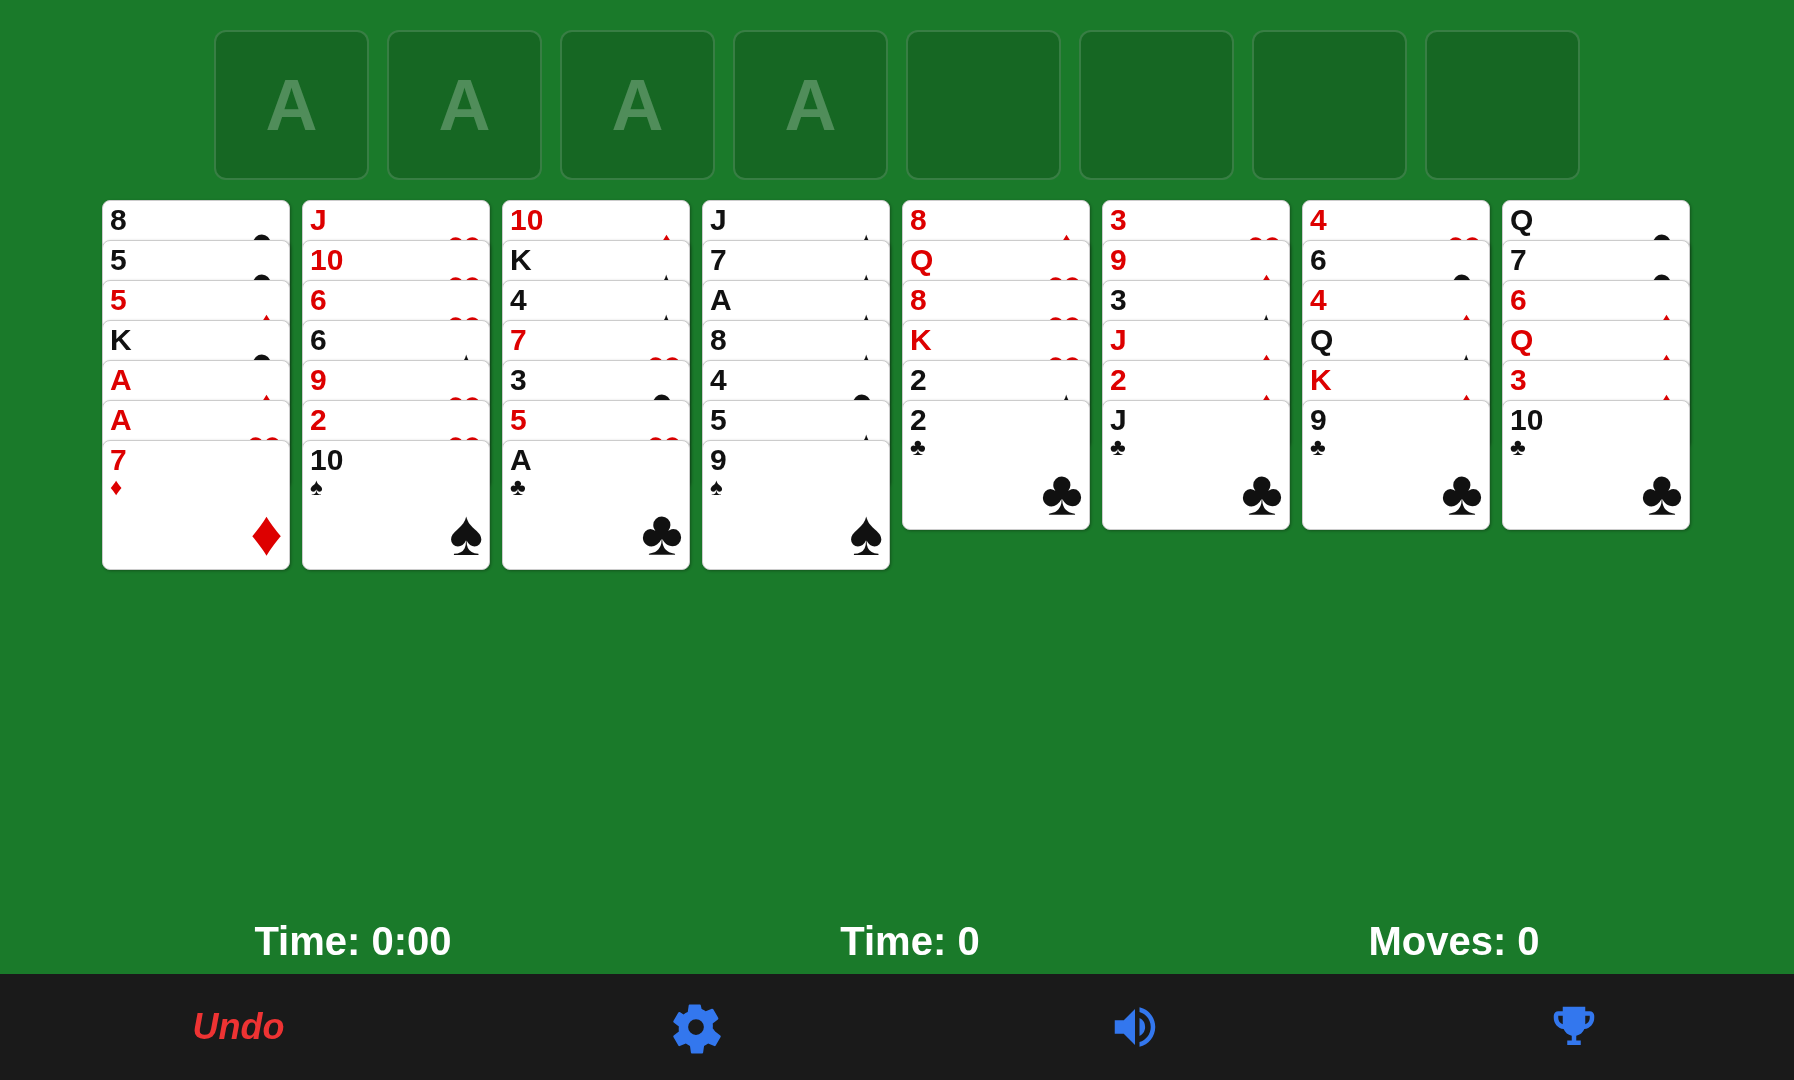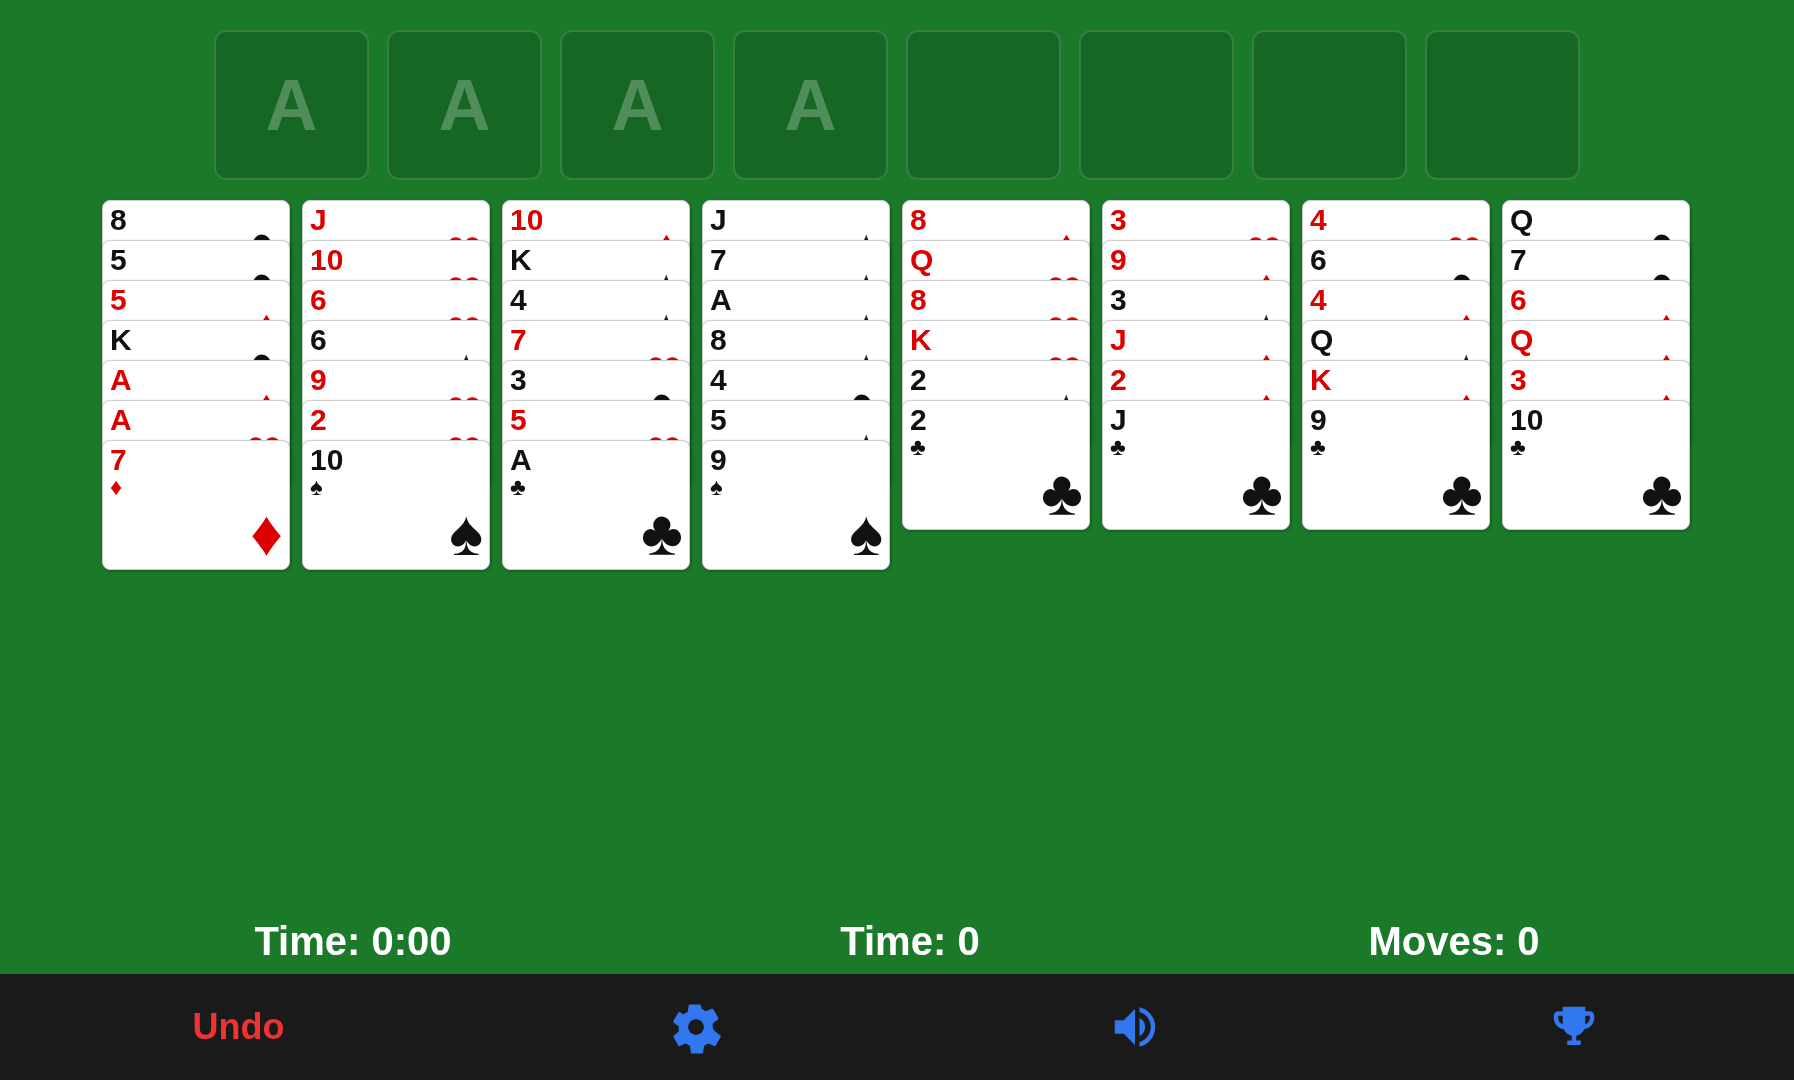--- a/index.html
+++ b/index.html
@@ -136,20 +136,21 @@
     }
 
     .toolbar-btn {
       display: flex;
       align-items: center;
       justify-content: flex-start;
       cursor: pointer;
       color: white;
       font-size: 36px;
       font-weight: bold;
+      font-style: italic;
     }
 
     .toolbar-btn.undo-btn { color: #ee3333; }
     .toolbar-btn.new-game-btn { color: white; font-size: 38px; }
 
     
     svg.gear-svg, svg.trophy-svg, svg.sound-svg {
       width: 54px;
       height: 54px;
       fill: #3377ee;

